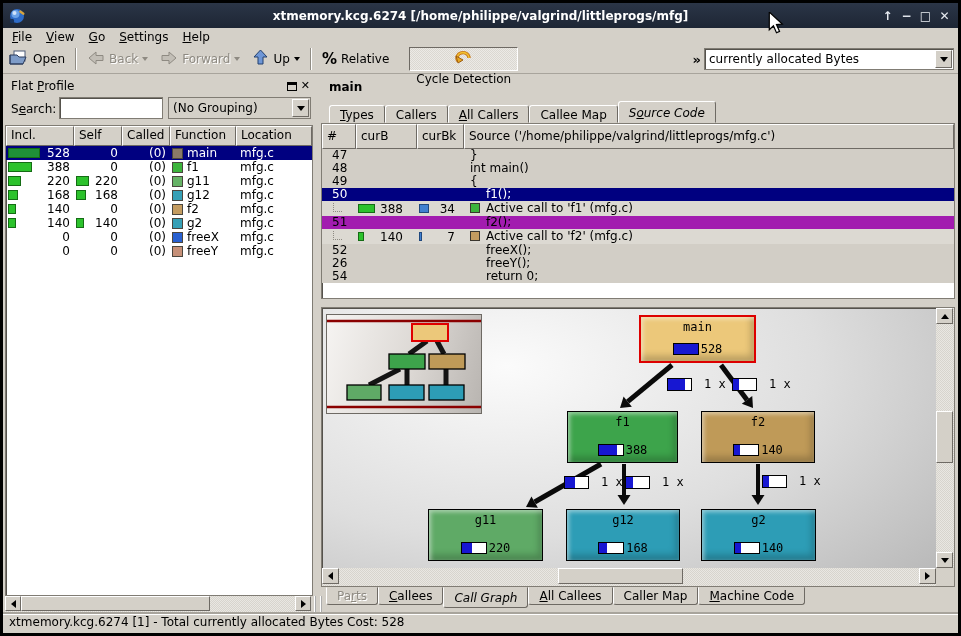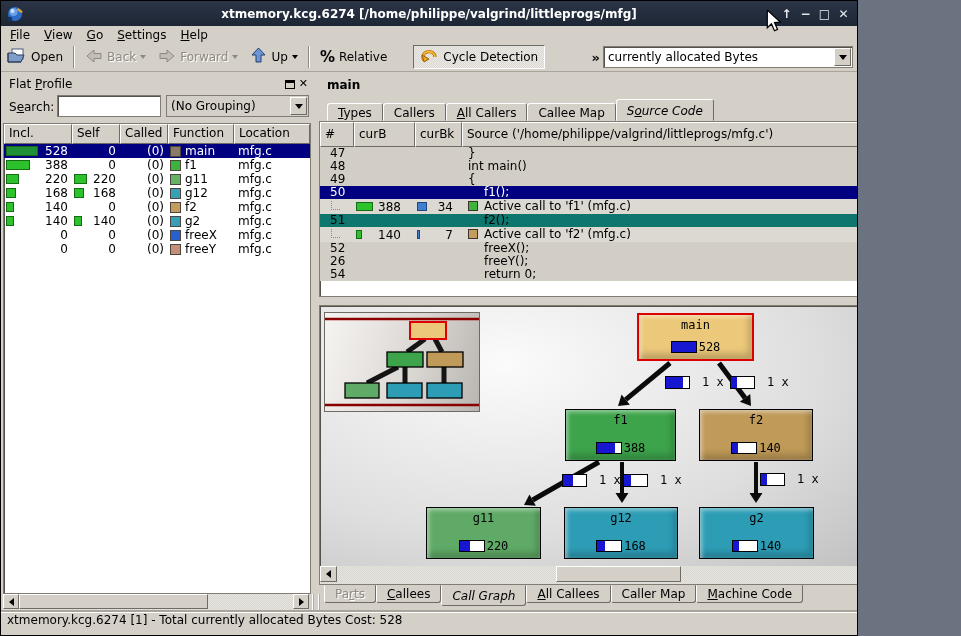--- a/index.html
+++ b/index.html
@@ -1,19 +1,19 @@
 <!DOCTYPE html>
 <html><head>
 <meta charset="utf-8">
 <style>
   html,body{margin:0;padding:0;background:#6b7280;}
   *{box-sizing:border-box;}
-  .window{position:relative;width:858px;height:636px;background:#d4d0c8;
+  .window{position:relative;width:961px;height:636px;background:#d4d0c8;
     font-family:"DejaVu Sans","Liberation Sans",sans-serif;font-size:12px;color:#000;
-    border:1px solid #000000;overflow:hidden;}
+    border:3px solid #000000;overflow:hidden;}
   
   .raised{border:1px solid;border-color:#ffffff #6e6a64 #6e6a64 #ffffff;}
   
   .titlebar{position:absolute;left:0;top:0;width:100%;height:25px;
     background:linear-gradient(#2b3547,#1d2634);display:flex;align-items:center;}
   .app-icon{position:absolute;left:5px;top:3px;width:19px;height:19px;}
   .win-title{position:absolute;left:0;right:0;text-align:center;color:#fff;font-weight:bold;font-size:12px;}
   .winbtns{position:absolute;right:4px;top:0;height:25px;display:flex;align-items:center;}
   .winbtn{width:19px;height:19px;color:#e8ecf2;font-weight:bold;font-size:12px;
     display:flex;align-items:center;justify-content:center;cursor:default;}
@@ -67,21 +67,21 @@
     border-radius:3px 3px 0 0;height:18px;padding:2px 10px 0 10px;white-space:nowrap;}
   .tab.active{height:22px;padding-top:4px;z-index:2;font-style:italic;}
   .tab.b{border-color:transparent #6e6a64 #6e6a64 #ffffff;border-radius:0 0 3px 3px;height:18px;padding-top:1px;}
   .tab.b.active{height:21px;padding-top:3px;}
   .tab.disabled{color:#8e8a82;text-shadow:1px 1px 0 #fff;}
   .srcpanel{position:absolute;left:318px;top:120px;width:634px;height:176px;background:#fff;
     border:1px solid #807c74;box-shadow:inset 1px 1px 0 #55524c;overflow:hidden;}
   .src-row{display:flex;height:13px;line-height:13px;}
   .src-row.callrow{height:15px;line-height:15px;background:#dcd9d2;}
   .src-row.plain{background:#d2cec6;}
-  .src-row.cost{background:#0f766e;}
+  .src-row.cost{background:#a21caf;}
   .src-row.selected{background:#000080;color:#fff;}
   .sc-no{width:34px;padding-left:10px;position:relative;}
   .sc-b{width:61px;position:relative;}
   .sc-bk{width:47px;position:relative;}
   .sc-src{flex:1;padding-left:6px;white-space:nowrap;overflow:hidden;}
   .tree-gl{position:absolute;left:11px;top:2px;width:9px;height:9px;
     border-left:1px dotted #8e8a82;border-bottom:1px dotted #8e8a82;}
   .mini-bar{position:absolute;left:2px;top:3px;height:9px;}
   .src-ic{display:inline-block;width:10px;height:10px;border:1px solid #3a362e;vertical-align:-1px;margin-right:6px;}
   
@@ -191,21 +191,21 @@
           </svg>
       </span>
       <span>Up</span>
       <span class="dd-arrow"></span>
     </div>
     <div class="tsep"></div>
     <div class="tbtn">
       <span class="pct-glyph">%</span>
       <span>Relative</span>
     </div>
-    <div class="tbtn pressed" style="margin-left:20px;">
+    <div class="tbtn pressed" style="margin-left:14px;flex-direction:column;">
       <span>
         <svg width="19" height="17" viewBox="0 0 19 17">
           <path d="M4 13 A6 5.4 0 1 1 15 10" fill="none" stroke="#c87818" stroke-width="3.4"></path>
           <path d="M4 13 A6 5.4 0 1 1 15 10" fill="none" stroke="#f0c families030" stroke-width="1.6"></path>
           <path d="M4 13 A6 5.4 0 1 1 15 10" fill="none" stroke="#f2c030" stroke-width="1.6"></path>
           <path d="M2 8 L4 15 L9 12 Z" fill="#e8a822" stroke="#9c5c10"></path>
         </svg>
       </span>
       <span>Cycle Detection</span>
     </div>

